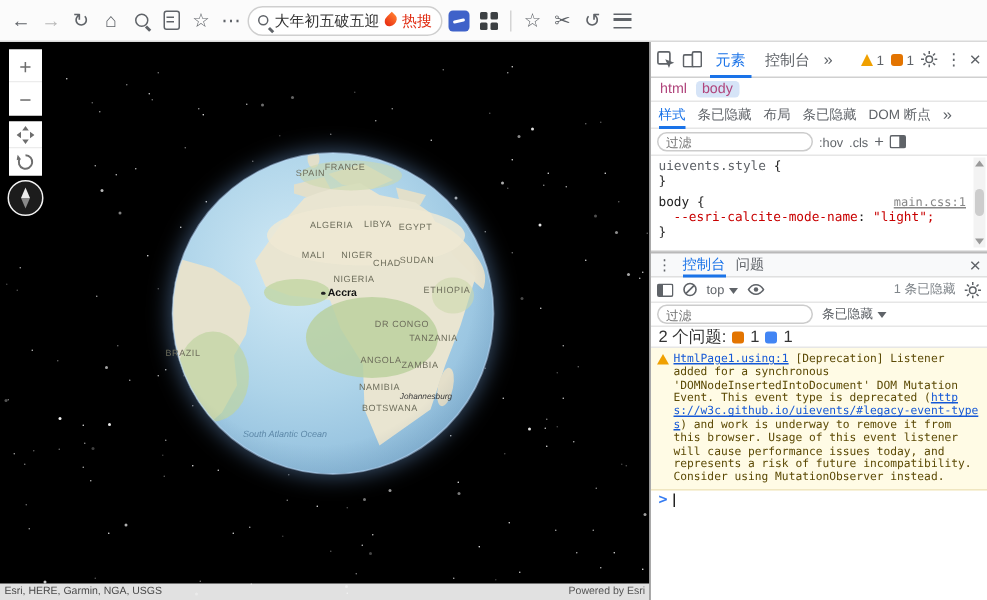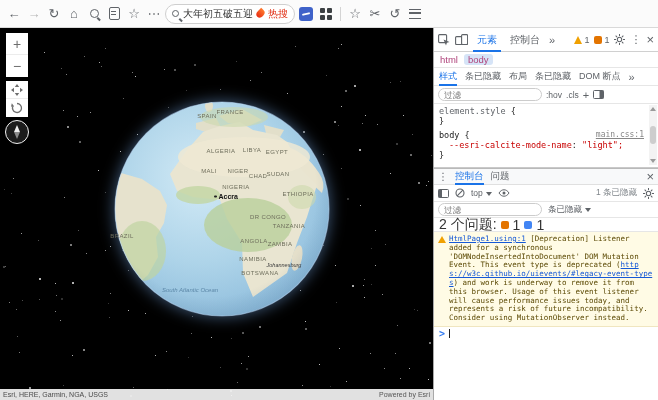--- a/index.html
+++ b/index.html
@@ -100,21 +100,21 @@
   .sb-up { width:0;height:0;border-left:3px solid transparent;border-right:3px solid transparent;border-bottom:4px solid #9a9a9a; margin-top:2px;}
   .sb-dn { width:0;height:0;border-left:3px solid transparent;border-right:3px solid transparent;border-top:4px solid #9a9a9a; margin-bottom:2px;}
   .sb-thumb { width:6px; height:18px; background:#cdcdcd; border-radius:3px; }
   .dt-drawer-tabs { height:17px; border-top:1px solid #b9b9b9; border-bottom:1px solid #e0e0e0; padding:0 4px; gap:7px; background:#f8f9fa; }
   .drawer-tab { font-size:9.5px; color:#5f6368; height:17px; display:flex; align-items:center; cursor:pointer; }
   .drawer-tab.active { color:#1a73e8; box-shadow:inset 0 -2px 0 #1a73e8; }
   .dt-console-toolbar { height:17px; border-bottom:1px solid #e6e6e6; padding:0 4px; gap:6px; }
   .caret { width:0; height:0; border-left:3px solid transparent; border-right:3px solid transparent; border-top:4px solid #5f6368; display:inline-block; margin-left:3px; }
   .hidden-note { font-size:8.5px; color:#80868b; margin-left:auto; white-space:nowrap; }
   .dt-console-filter { height:16px; border-bottom:1px solid #e6e6e6; padding:0 4px; gap:6px; }
-  .dt-issues { height:14px; border-bottom:1px solid #e6e6e6; padding:0 5px; gap:4px; font-size:14px; color:#333; }
+  .dt-issues { height:14px; border-bottom:1px solid #e6e6e6; padding:0 5px; gap:4px; font-size:11px; color:#333; }
   .msg { font-family:"DejaVu Sans Mono", monospace; font-size:7.5px; line-height:8.8px; }
   .msg-warn { background:#fffbe5; border-bottom:1px solid #f0e6c0; padding:3px 5px 3px 4px; display:flex; gap:3px; color:#5c4a05; }
   .msg-warn .warn-tri { border-bottom-width:7px; border-left-width:4px; border-right-width:4px; flex:none; margin-top:1px; }
   .msg-link { color:#1558d6; text-decoration:underline; cursor:pointer; word-break:break-all; }
   .msg-log { padding:3px 5px; display:flex; border-bottom:1px solid #f0f0f0; color:#222; }
   .msg-log .msg-link { margin-left:auto; flex:none; }
   .dt-prompt { height:14px; padding:0 5px; display:flex; align-items:center; gap:4px; }
   .chev { color:#367cf1; font-size:10px; font-weight:bold; font-family:"DejaVu Sans Mono",monospace; }
   .cursor-bar { width:1px; height:9px; background:#222; }
   .dt-fill { flex:1; background:#fff; }
@@ -511,21 +511,21 @@
       <span class="dticon">
         <svg class="icon" width="11" height="9" viewBox="0 0 11 9">
           <rect x="0.5" y="0.5" width="10" height="8" rx="1" fill="none" stroke="#5f6368"></rect>
           <rect x="6.5" y="0.5" width="4" height="8" fill="#5f6368"></rect>
         </svg>
       </span>
     </div>
 
     <div class="dt-styles-code">
       <div>
-        <span class="sel-gray">element.style</span>
+        <span class="sel-gray">uievents.style</span>
         <span class="brace">{</span>
       </div>
       <div class="brace">}</div>
       <div class="rule2">
         <span class="src-link">main.css:1</span>
         <span class="brace">body</span>
         <span class="brace">{</span>
       </div>
       <div class="indent">
         <span class="css-prop">--esri-calcite-mode-name</span><span class="brace">: </span><span class="css-val">"light";</span>

